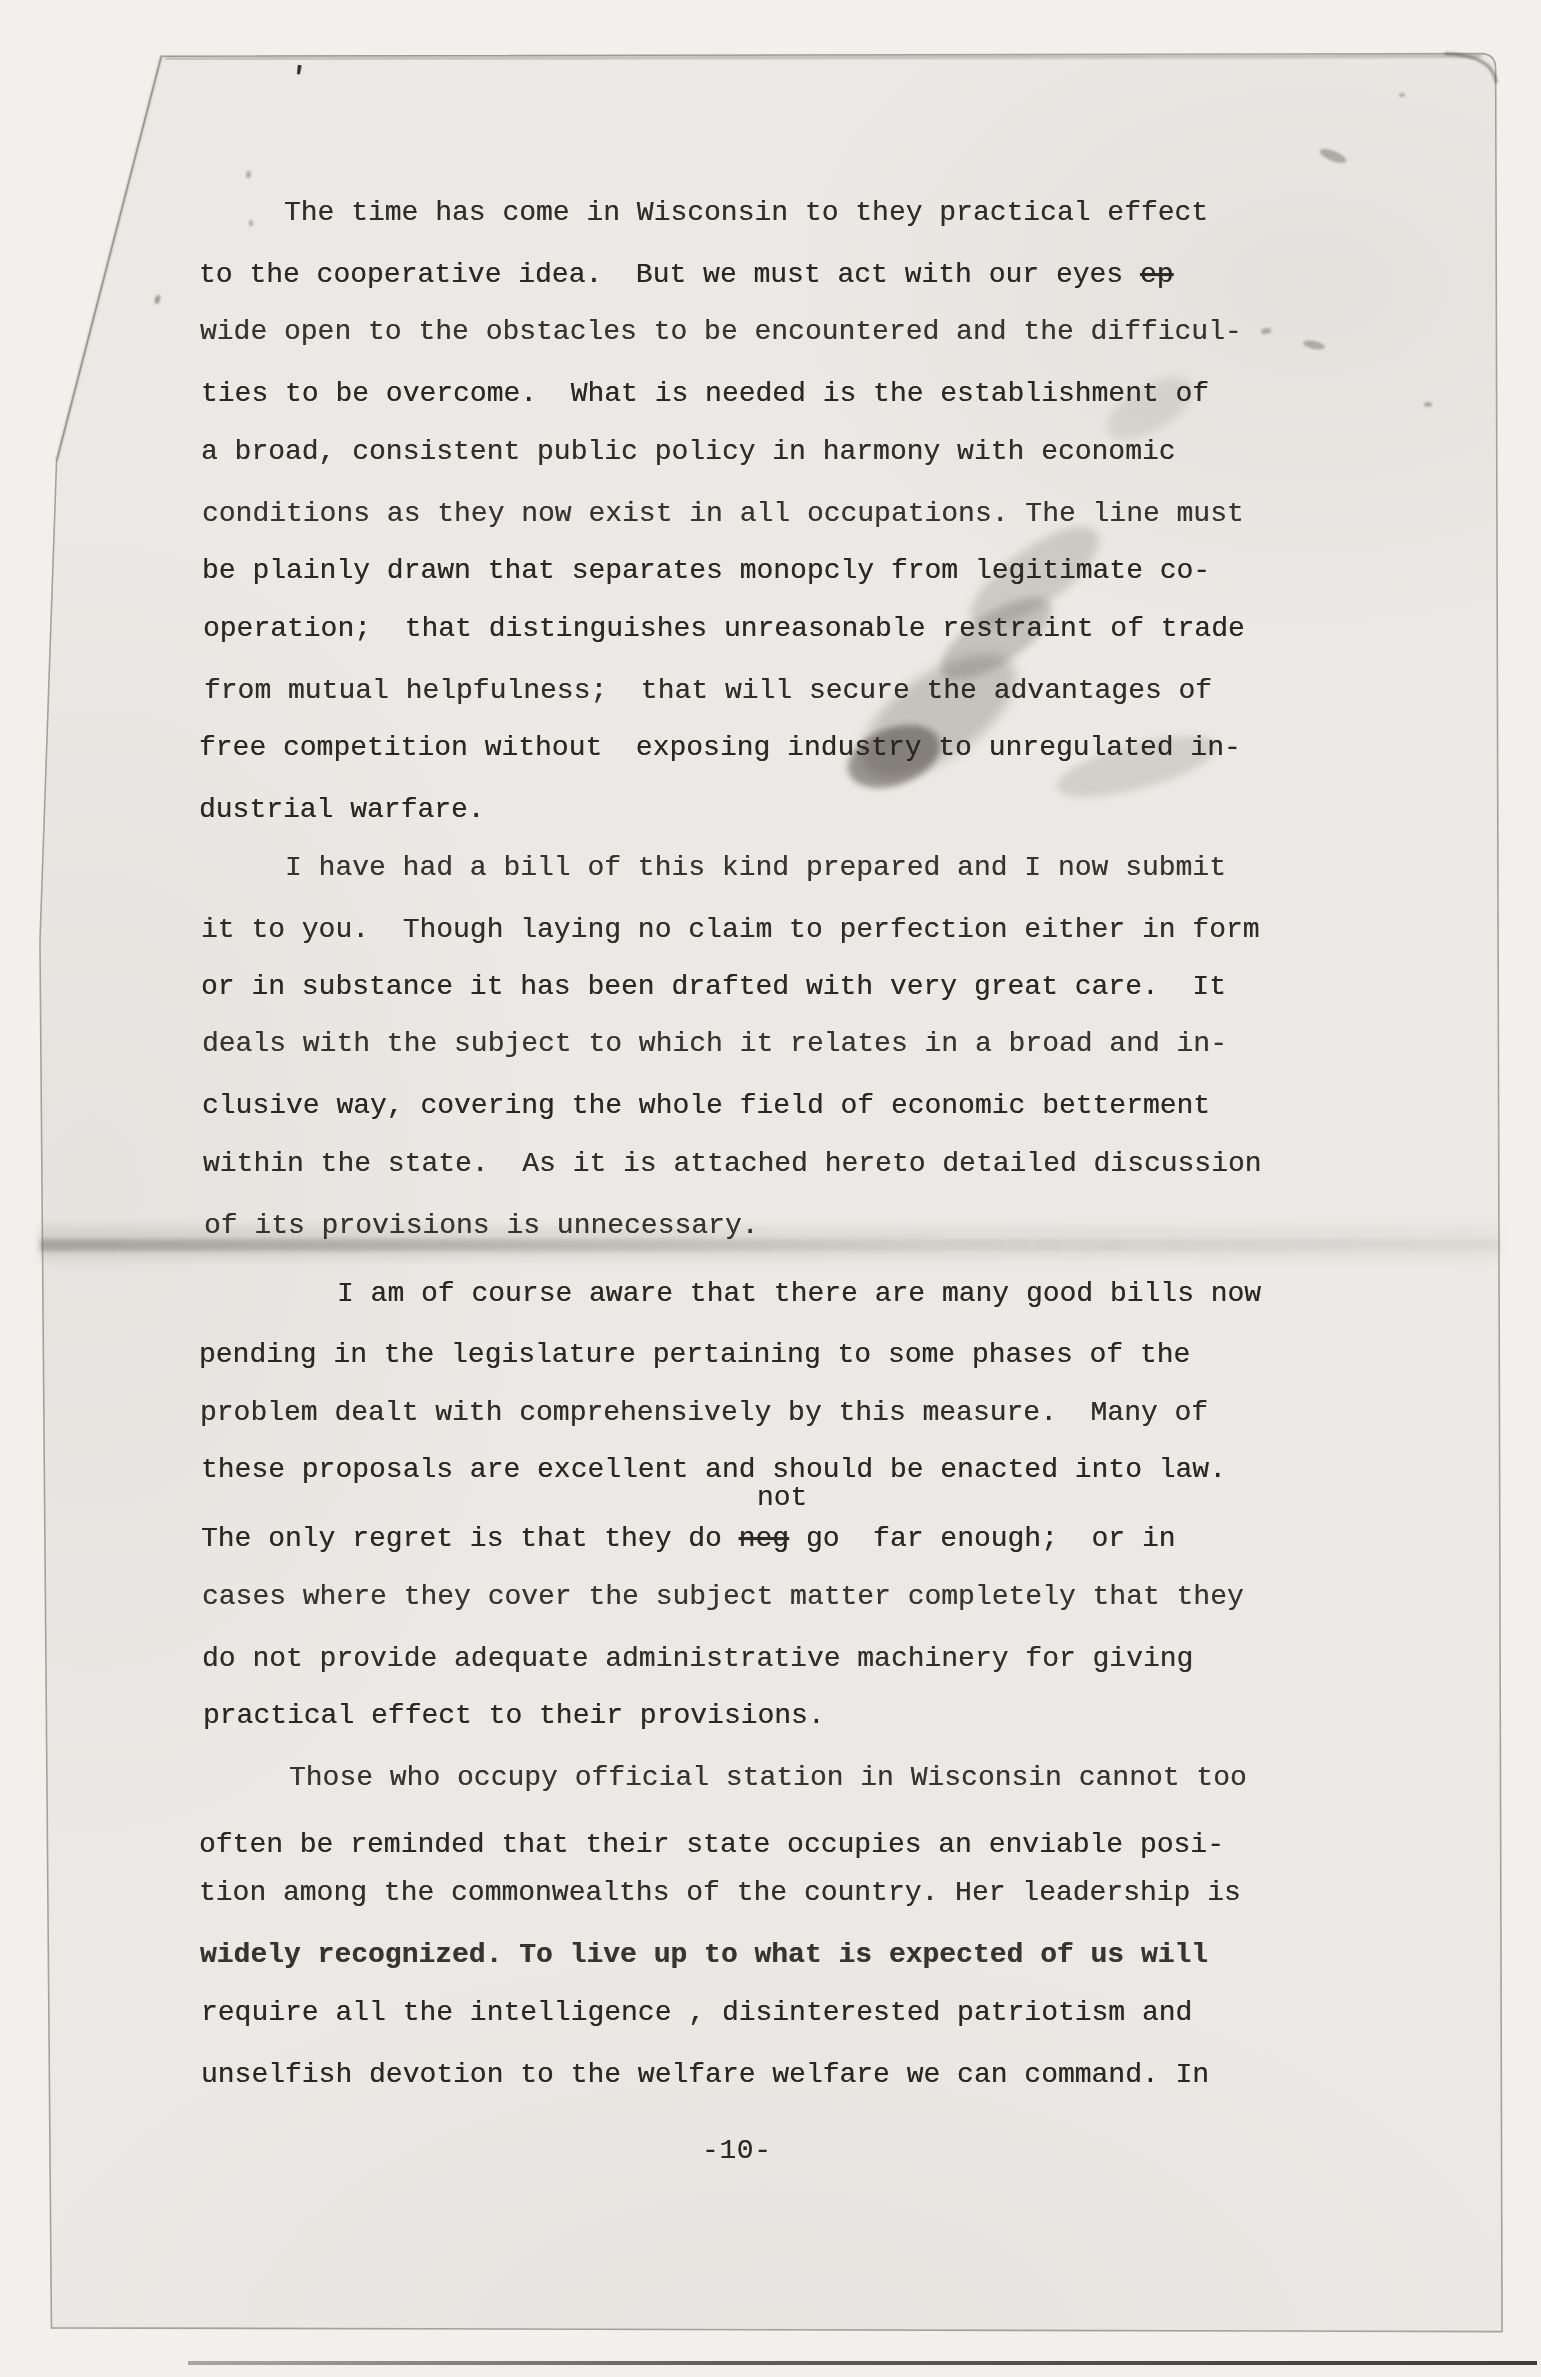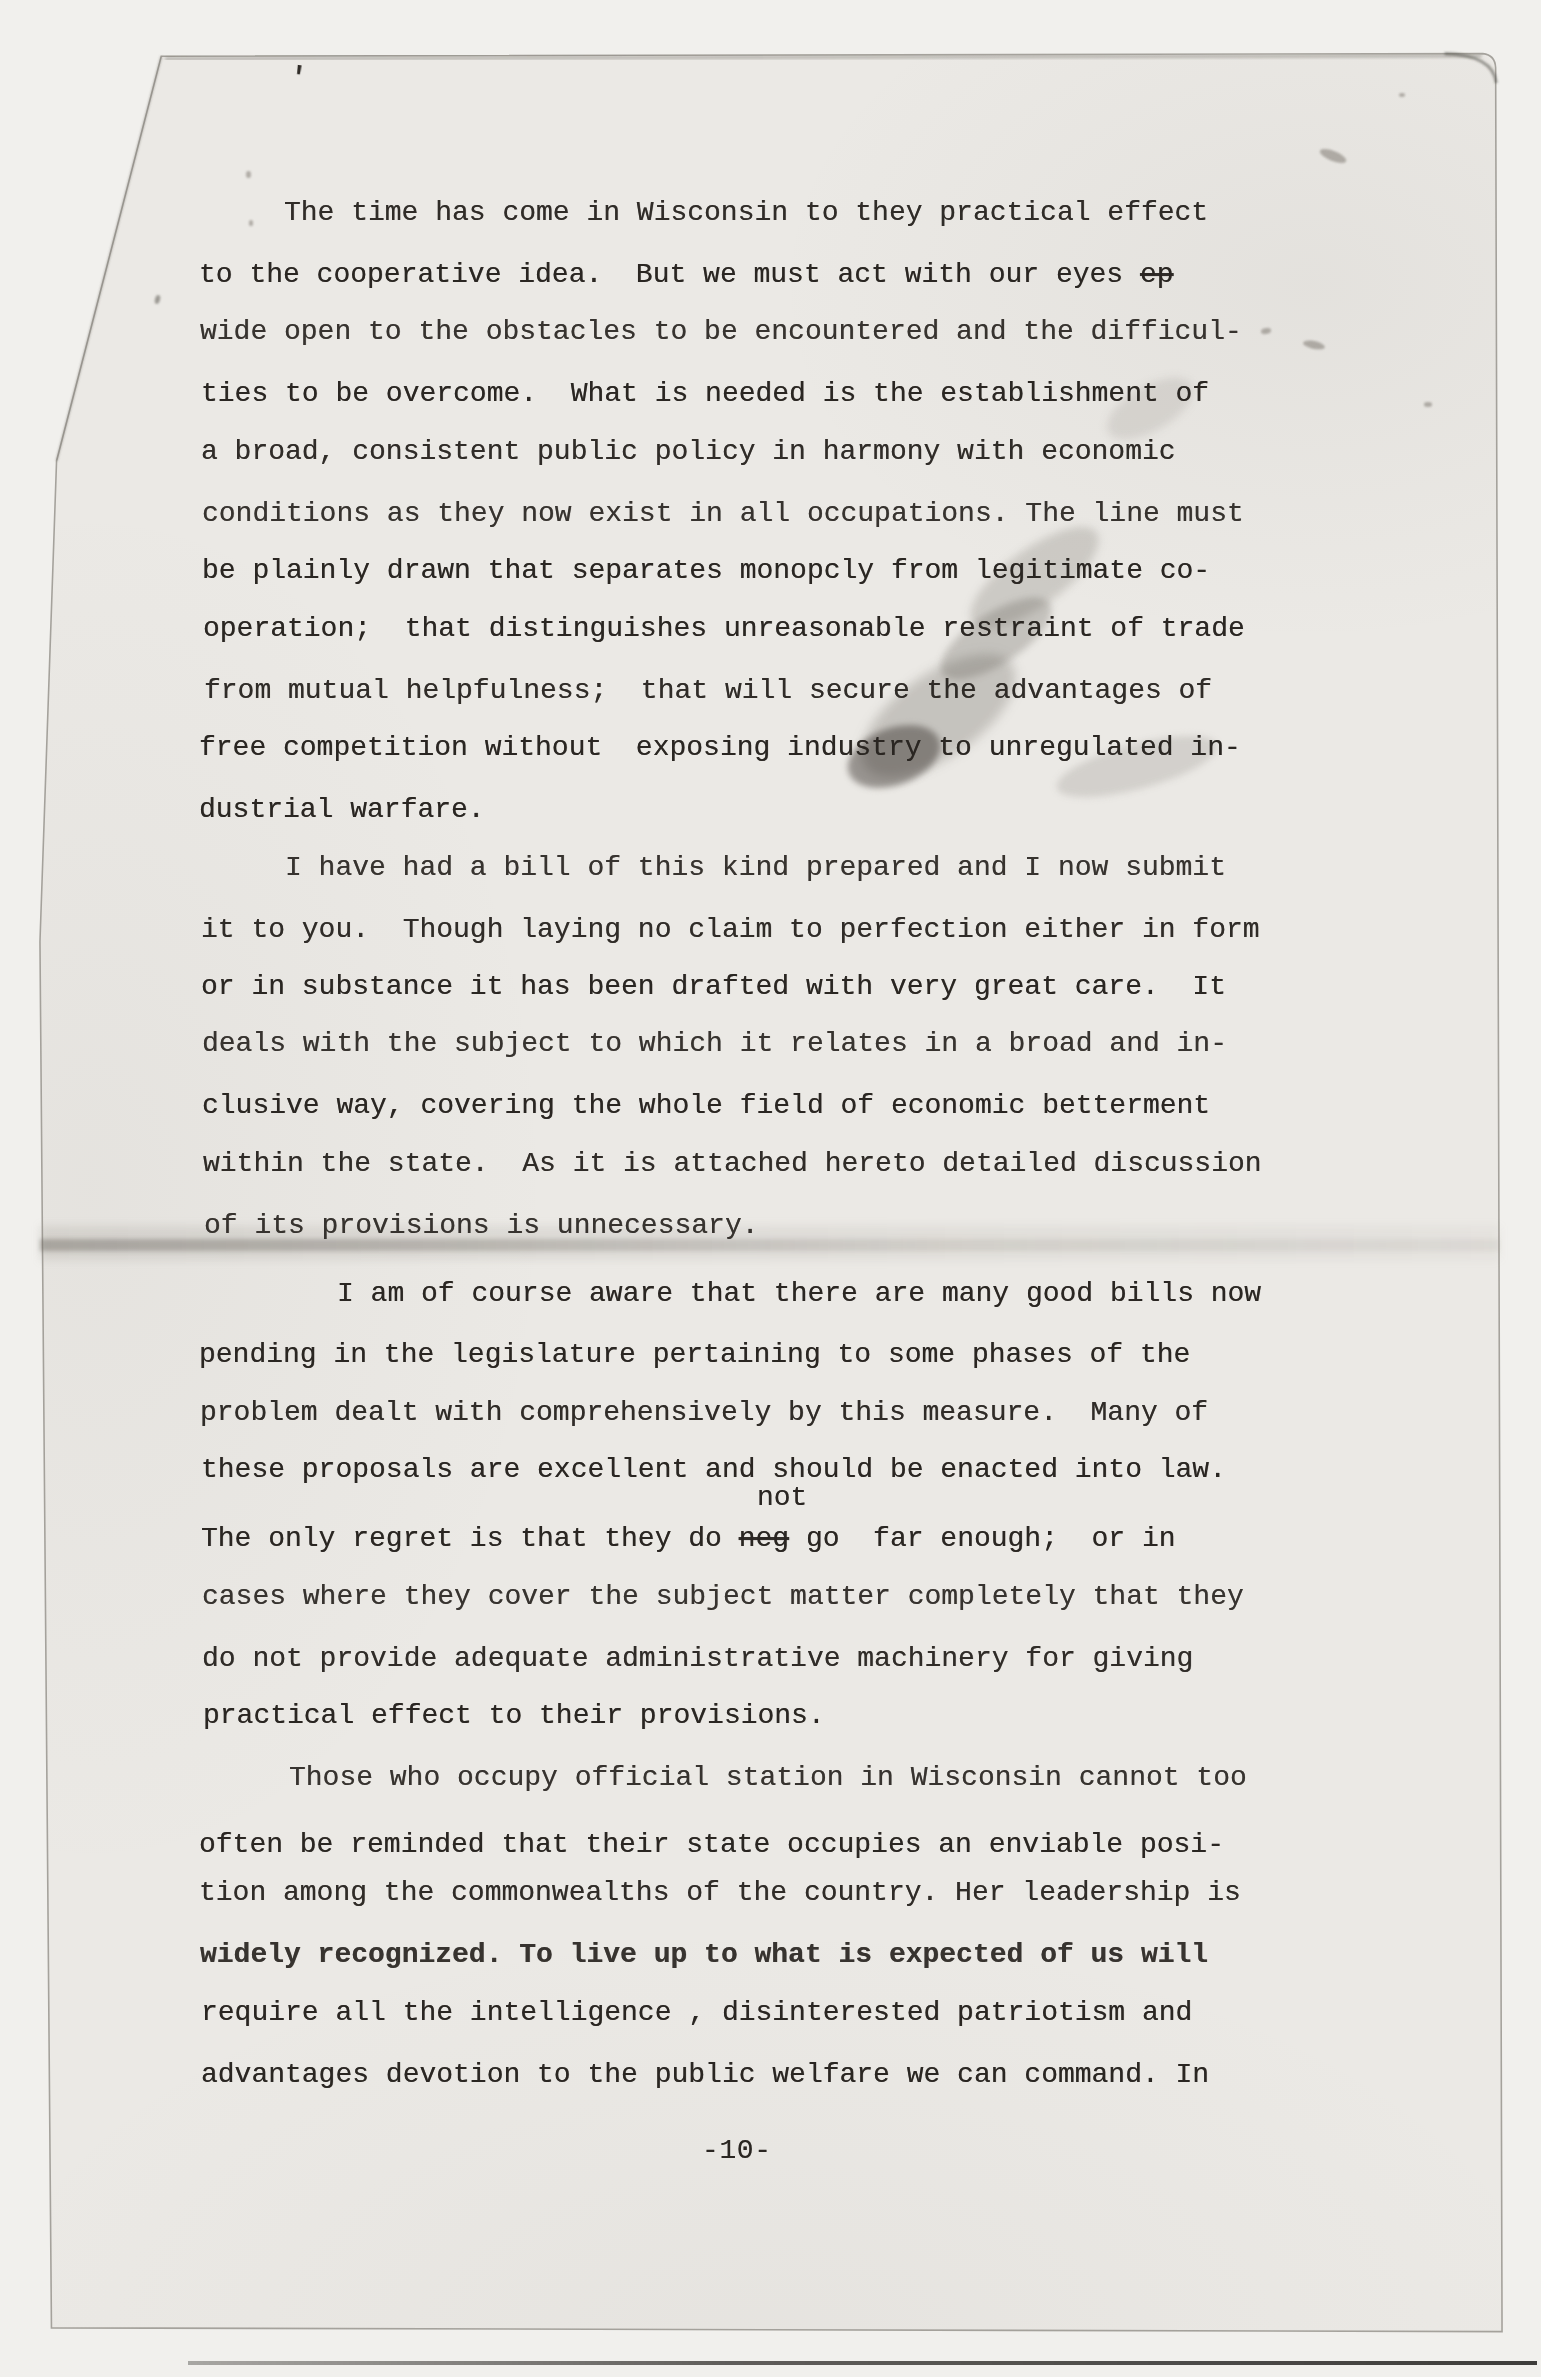--- a/index.html
+++ b/index.html
@@ -189,21 +189,21 @@
       <div class="tline" style="top: 1453px; left: 201px;"><span>these proposals are excellent and should be enacted into law.</span></div>
       <div class="tline" style="top: 1522px; left: 201px;"><span>The only regret is that they do </span><span class="st">neg</span><span> go  far enough;  or in</span></div>
       <div class="tline" style="top: 1580px; left: 202px;"><span>cases where they cover the subject matter completely that they</span></div>
       <div class="tline" style="top: 1642px; left: 202px;"><span>do not provide adequate administrative machinery for giving</span></div>
       <div class="tline" style="top: 1699px; left: 203px;"><span>practical effect to their provisions.</span></div>
       <div class="tline" style="top: 1761px; left: 289px;"><span>Those who occupy official station in Wisconsin cannot too</span></div>
       <div class="tline" style="top: 1819px; left: 199px; margin-top: 9px;"><span>often be reminded that their state occupies an enviable posi-</span></div>
       <div class="tline" style="top: 1876px; left: 199px;"><span>tion among the commonwealths of the country. Her leadership is</span></div>
       <div class="tline" style="top: 1938px; left: 200px; font-weight: bold;"><span>widely recognized. To live up to what is expected of us will</span></div>
       <div class="tline" style="top: 1996px; left: 201px;"><span>require all the intelligence , disinterested patriotism and</span></div>
-      <div class="tline" style="top: 2058px; left: 201px;"><span>advantages devotion to the public welfare we can command. In</span></div>
+      <div class="tline" style="top: 2058px; left: 201px;"><span>unselfish devotion to the welfare welfare we can command. In</span></div>
     </div>
 
   <div id="interline-not">not</div>
 
   <div id="page-number">-10-</div>
 
   <div id="bed-line"></div>
 
 </div>
 

